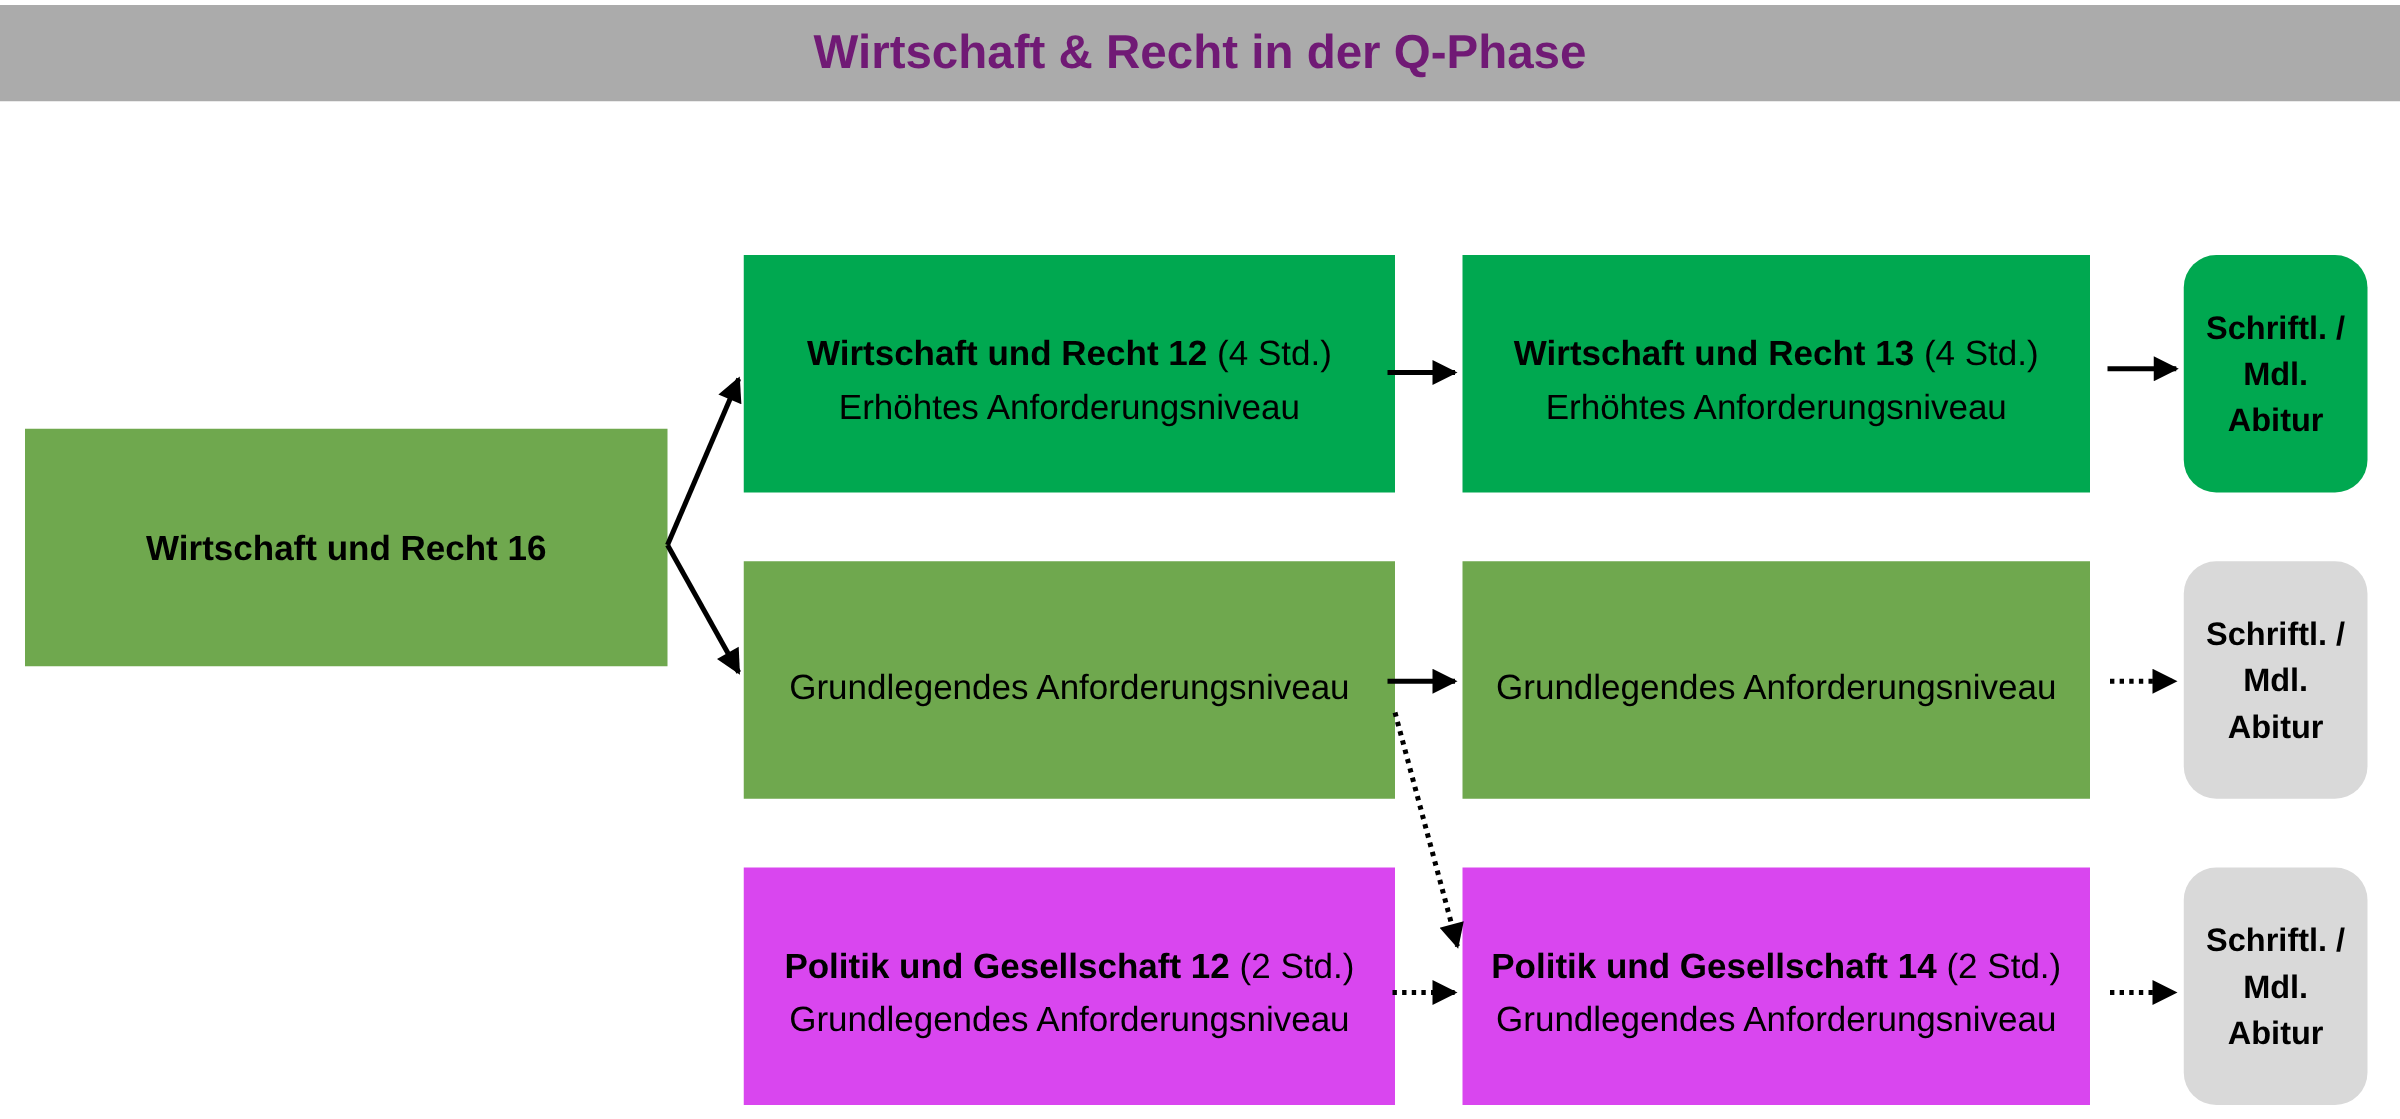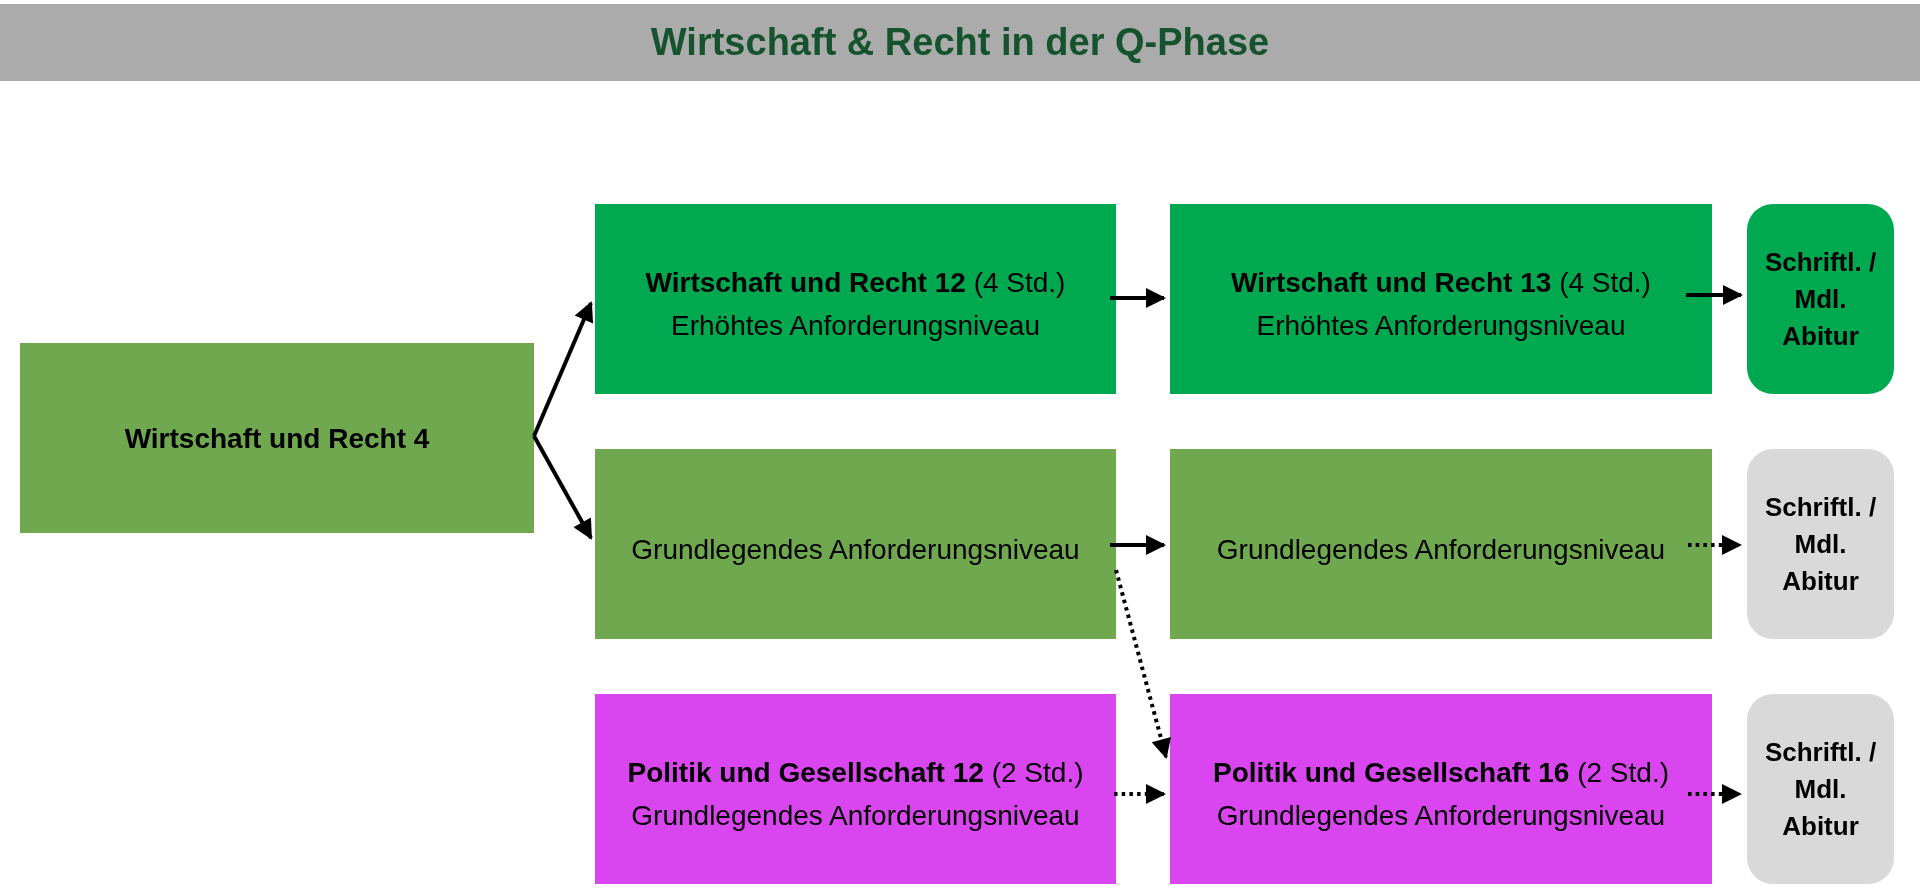--- a/index.html
+++ b/index.html
@@ -5,37 +5,37 @@
   html,body{margin:0;padding:0;background:#fff;}
   #canvas{
     position:relative;width:1920px;height:895px;overflow:hidden;
     font-family:"Liberation Sans",sans-serif;color:#000;background:#fff;
   }
   .title-bar{
     position:absolute;left:0;top:4px;width:1920px;height:77px;
     background:#ABABAB;display:flex;align-items:center;justify-content:center;
   }
   .title-bar h1{
-    margin:0;font-size:38px;font-weight:bold;color:#14532d;letter-spacing:0;
+    margin:0;font-size:38px;font-weight:bold;color:#701a75;letter-spacing:0;
   }
   .node{
     position:absolute;display:flex;flex-direction:column;
     align-items:center;justify-content:center;text-align:center;
     font-size:28px;line-height:43px;
   }
   .node .line1 .name{font-weight:bold;}
   .node .line1 .hours{font-weight:normal;margin-left:0.28em;}
   .node .line2{font-weight:normal;}
   .start-box{
     left:20px;top:343px;width:514px;height:190px;
     font-weight:bold;font-size:28px;
   }
   .course{width:521px;height:190px;padding-top:10px;box-sizing:border-box;}
   .col2{left:595px;}
-  .col3{left:1170px;width:542px;}
+  .col3{left:1170px;width:502px;}
   .row1{top:204px;}
   .row2{top:449px;}
   .row3{top:694px;}
   .abitur{
     left:1747px;width:147px;height:190px;
     font-weight:bold;font-size:26px;line-height:37px;white-space:pre-line;border-radius:26px;
   }
   .bg-bright{background:#00A850;}
   .bg-medium{background:#6FA84E;}
   .bg-blue{background:#d946ef;}
@@ -47,21 +47,21 @@
 </head>
 <body>
 
 <div id="canvas">
 
   <div class="title-bar">
     <h1>Wirtschaft &amp; Recht in der Q-Phase</h1>
   </div>
 
   <div class="node start-box bg-medium">
-    <span>Wirtschaft und Recht 4</span>
+    <span>Wirtschaft und Recht 16</span>
   </div>
 
   <div class="node course col2 row1 bg-bright">
     <span class="line1"><span class="name">Wirtschaft und Recht 12</span><span class="hours">(4 Std.)</span></span>
     <span class="line2">Erhöhtes Anforderungsniveau</span>
   </div>
   <div class="node course col3 row1 bg-bright">
     <span class="line1"><span class="name">Wirtschaft und Recht 13</span><span class="hours">(4 Std.)</span></span>
     <span class="line2">Erhöhtes Anforderungsniveau</span>
   </div>
@@ -81,21 +81,21 @@
     <span>Schriftl. /
 Mdl.
 Abitur</span>
   </div>
 
   <div class="node course col2 row3 bg-blue">
     <span class="line1"><span class="name">Politik und Gesellschaft 12</span><span class="hours">(2 Std.)</span></span>
     <span class="line2">Grundlegendes Anforderungsniveau</span>
   </div>
   <div class="node course col3 row3 bg-blue">
-    <span class="line1"><span class="name">Politik und Gesellschaft 16</span><span class="hours">(2 Std.)</span></span>
+    <span class="line1"><span class="name">Politik und Gesellschaft 14</span><span class="hours">(2 Std.)</span></span>
     <span class="line2">Grundlegendes Anforderungsniveau</span>
   </div>
   <div class="node abitur row3 bg-gray">
     <span>Schriftl. /
 Mdl.
 Abitur</span>
   </div>
 
   <svg class="arrows" width="1920" height="895" viewBox="0 0 1920 895">
     <defs>

